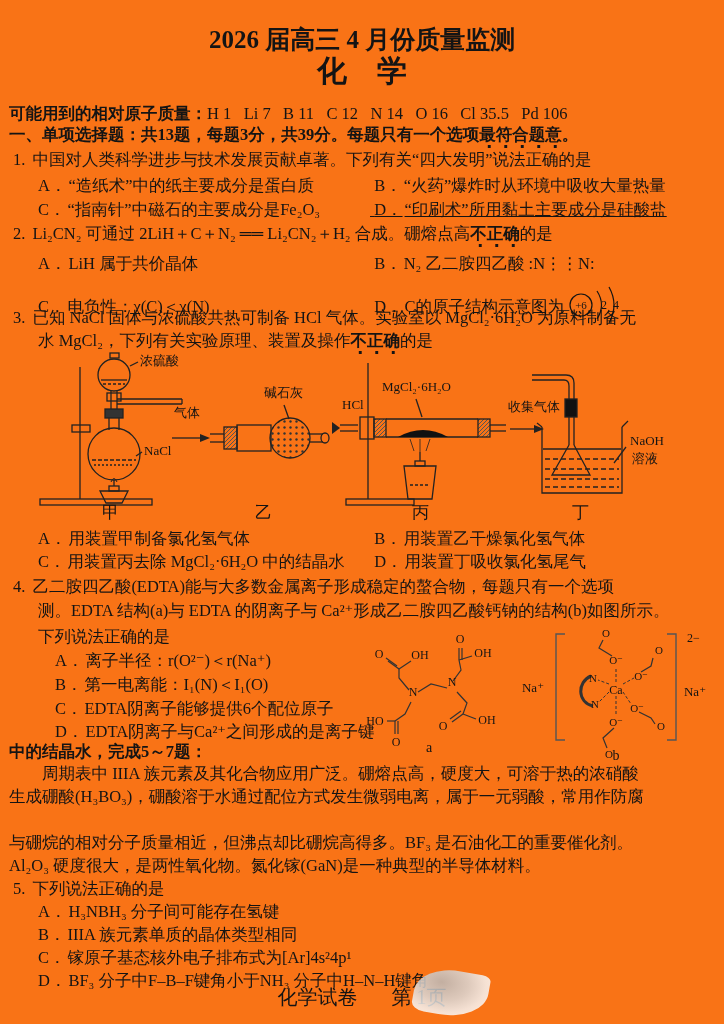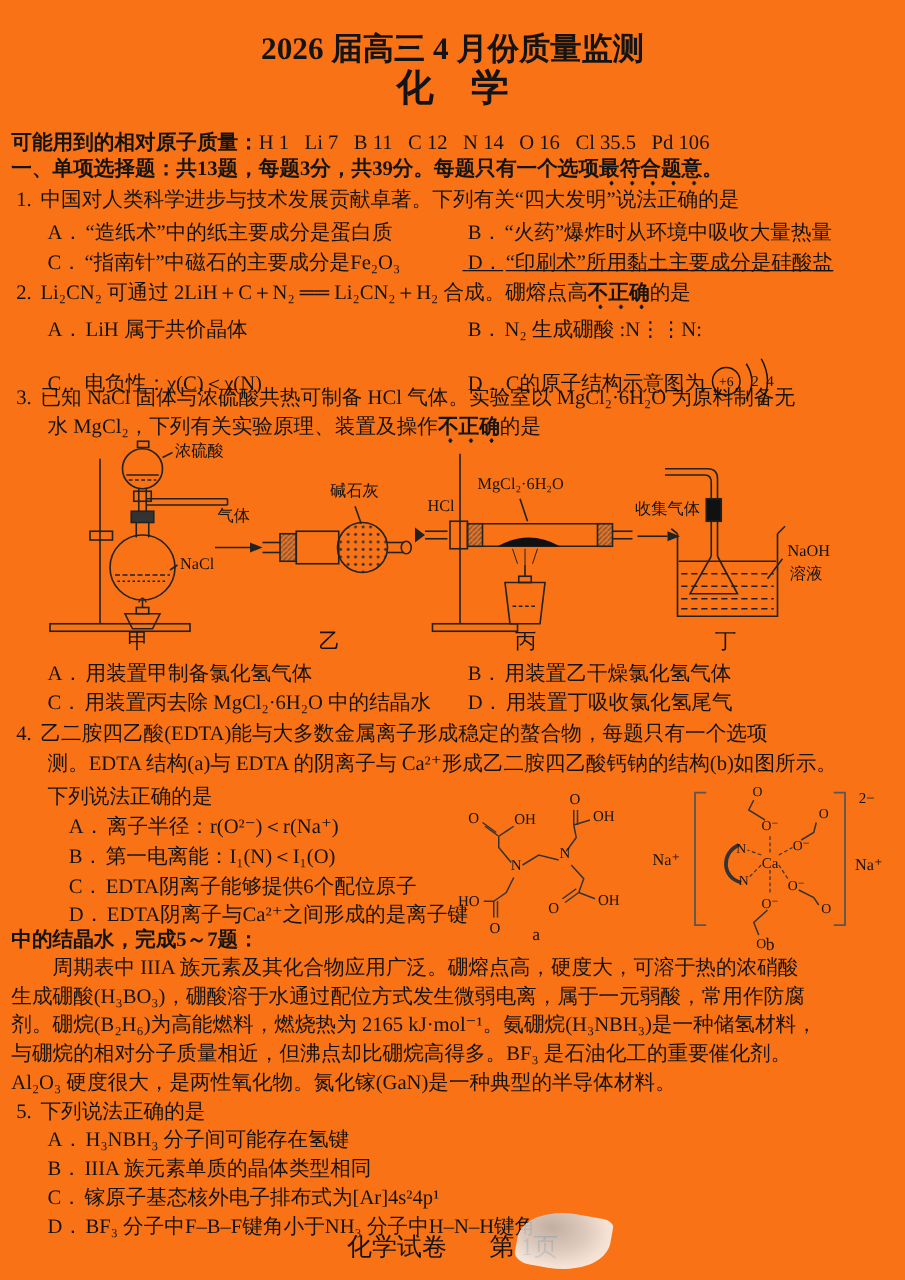--- a/index.html
+++ b/index.html
@@ -52,21 +52,21 @@
   <div class="ln" style="top:200px;left:38px;text-decoration:underline;">
     <span class="col1"><span class="olabel">C．</span><span>“指南针”中磁石的主要成分是Fe₂O₃</span></span>
     <span><span class="olabel">D．</span><span>“印刷术”所用黏土主要成分是硅酸盐</span></span>
   </div>
 
   <div class="ln" style="top:224px;left:13px;">
     <span class="qnum">2.</span><span>Li₂CN₂ 可通过 2LiH＋C＋N₂ ══ Li₂CN₂＋H₂ 合成。硼熔点高</span><span class="bold dots">不正确</span><span>的是</span>
   </div>
   <div class="ln" style="top:254px;left:38px;">
     <span class="col1"><span class="olabel">A．</span><span>LiH 属于共价晶体</span></span>
-    <span><span class="olabel">B．</span><span>N₂ 生成硼酸 :N⋮⋮N:</span></span>
+    <span><span class="olabel">B．</span><span>N₂ 乙二胺四乙酸 :N⋮⋮N:</span></span>
   </div>
   <div class="ln" style="top:284px;left:38px;">
     <span class="col1"><span class="olabel">C．</span><span>电负性：χ(C)＜χ(N)</span></span>
     <span><span class="olabel">D．</span><span>C的原子结构示意图为</span><span class="atom-svg"><svg width="58" height="42" viewBox="0 0 58 42">
         <circle cx="13" cy="21" r="11" fill="none" stroke="#141414" stroke-width="1.2"></circle>
         <text x="13" y="25" text-anchor="middle" font-size="11">+6</text>
         <path d="M29,7 Q38,21 29,35" fill="none" stroke="#141414" stroke-width="1.2"></path>
         <text x="33" y="25" font-size="12">2</text>
         <path d="M41,3 Q51,21 41,39" fill="none" stroke="#141414" stroke-width="1.2"></path>
         <text x="45" y="25" font-size="12">4</text>
@@ -276,21 +276,20 @@
       <text x="170" y="16" font-size="12">2−</text>
       <text x="16" y="66" text-anchor="middle" font-size="13">Na⁺</text>
       <text x="178" y="70" text-anchor="middle" font-size="13">Na⁺</text>
       <text x="99" y="134" text-anchor="middle" font-size="14">b</text>
     </svg>
   </div>
 
   <div class="ln bold" style="top:742px;left:9px;">中的结晶水，完成5～7题：</div>
   <div class="ln" style="top:764px;left:42px;">周期表中 IIIA 族元素及其化合物应用广泛。硼熔点高，硬度大，可溶于热的浓硝酸</div>
   <div class="ln" style="top:787px;left:9px;">生成硼酸(H₃BO₃)，硼酸溶于水通过配位方式发生微弱电离，属于一元弱酸，常用作防腐</div>
-  <div class="ln" style="top:810px;left:9px;">剂。硼烷(B₂H₆)为高能燃料，燃烧热为 2165 kJ·mol⁻¹。氨硼烷(H₃NBH₃)是一种储氢材料，</div>
   <div class="ln" style="top:833px;left:9px;">与硼烷的相对分子质量相近，但沸点却比硼烷高得多。BF₃ 是石油化工的重要催化剂。</div>
   <div class="ln" style="top:856px;left:9px;">Al₂O₃ 硬度很大，是两性氧化物。氮化镓(GaN)是一种典型的半导体材料。</div>
 
   <div class="ln" style="top:879px;left:13px;">
     <span class="qnum">5.</span><span>下列说法正确的是</span>
   </div>
   <div class="ln" style="top:902px;left:38px;"><span class="olabel">A．</span><span>H₃NBH₃ 分子间可能存在氢键</span></div>
   <div class="ln" style="top:925px;left:38px;"><span class="olabel">B．</span><span>IIIA 族元素单质的晶体类型相同</span></div>
   <div class="ln" style="top:948px;left:38px;"><span class="olabel">C．</span><span>镓原子基态核外电子排布式为[Ar]4s²4p¹</span></div>
   <div class="ln" style="top:971px;left:38px;"><span class="olabel">D．</span><span>BF₃ 分子中F–B–F键角小于NH₃ 分子中H–N–H键角</span></div>

